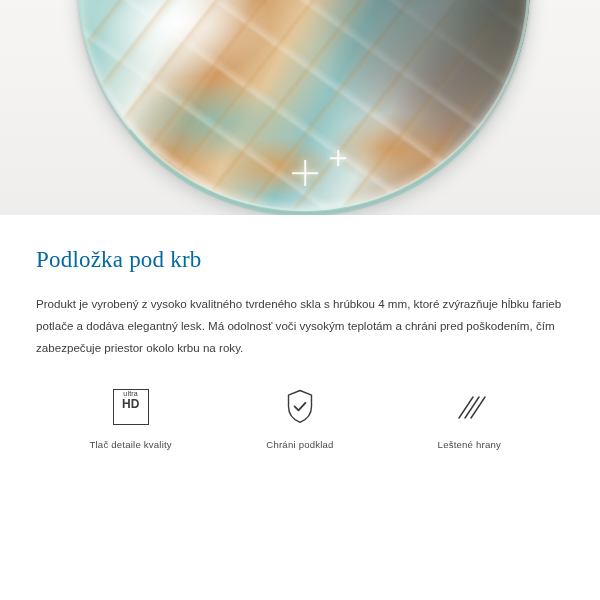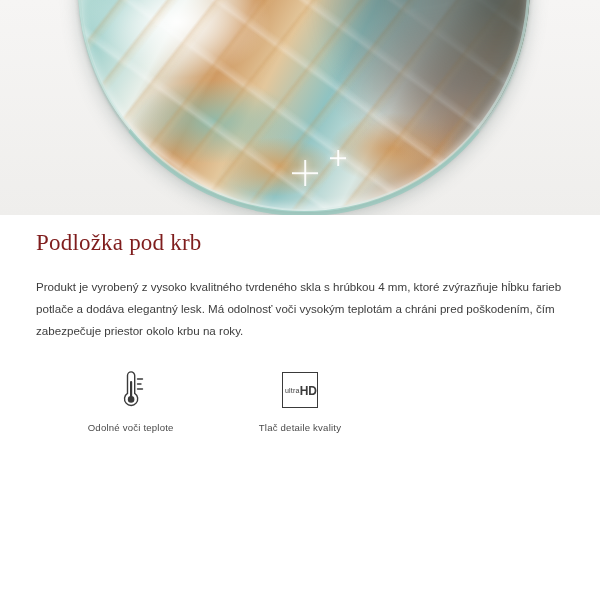--- a/index.html
+++ b/index.html
@@ -154,23 +154,23 @@
   .sparkle.s2::after { height: 16px; }
 
   
   .content {
     padding: 0 36px;
   }
   .headline {
     font-family: "Liberation Serif", serif;
     font-size: 23px;
     line-height: 30px;
-    color: #7f1d1d;
+    color: #0369a1;
     font-weight: 400;
-    margin: 13px 0 0 0;
+    margin: 30px 0 0 0;
     letter-spacing: 0.2px;
   }
   .headline .line2 {
     display: block;
   }
   .body-text {
     margin: 18px 0 0 0;
     font-size: 11.6px;
     line-height: 22px;
     color: #3d3d3d;
@@ -227,43 +227,49 @@
   <div class="content">
 
     <h1 class="headline">
       <span>Podložka pod krb</span>
     </h1>
 
     <p class="body-text">Produkt je vyrobený z vysoko kvalitného tvrdeného skla s hrúbkou 4 mm, ktoré zvýrazňuje hĺbku farieb potlače a dodáva elegantný lesk. Má odolnosť voči vysokým teplotám a chráni pred poškodením, čím zabezpečuje priestor okolo krbu na roky.</p>
 
     <div class="features">
 
+
       <div class="feature">
         <div class="feature-icon">
-          <svg width="34" height="42" viewBox="0 0 34 42" fill="none" stroke="#3a3a3a" stroke-width="1.4" stroke-linecap="round">
-            <path d="M13.5 6.5a3.6 3.6 0 0 1 7.2 0v17.8a6.6 6.6 0 1 1-7.2 0z"></path>
-            <circle cx="17.1" cy="30.4" r="3.3" fill="#3a3a3a" stroke="none"></circle>
-            <line x1="17.1" y1="13" x2="17.1" y2="28.5" stroke-width="2.2"></line>
-            <line x1="23.5" y1="10" x2="28.5" y2="10"></line>
-            <line x1="23.5" y1="15" x2="27" y2="15"></line>
-            <line x1="23.5" y1="20" x2="28.5" y2="20"></line>
-          </svg>
-        </div>
-        <div class="feature-label">Odolné voči teplote</div>
-      </div>
-
-      <div class="feature">
-        <div class="feature-icon">
-          <div style="width:34px;height:34px;border:1.4px solid #3a3a3a;display:flex;flex-direction:row;align-items:center;justify-content:flex-end;line-height:1;">
+          <div style="width:34px;height:34px;border:1.4px solid #3a3a3a;display:flex;flex-direction:column;align-items:center;justify-content:flex-start;line-height:1;">
             <span style="font-size:7px;letter-spacing:0.2px;color:#3a3a3a;">ultra</span>
             <span style="font-size:12px;font-weight:bold;color:#3a3a3a;margin-top:1px;">HD</span>
           </div>
         </div>
         <div class="feature-label">Tlač detaile kvality</div>
       </div>
 
-
-
+      <div class="feature">
+        <div class="feature-icon">
+          <svg width="34" height="40" viewBox="0 0 34 40" fill="none" stroke="#3a3a3a" stroke-width="1.4" stroke-linejoin="round" stroke-linecap="round">
+            <path d="M17 3.5 5.5 8.2v11.2c0 7.6 5 13.2 11.5 16 6.5-2.8 11.5-8.4 11.5-16V8.2z"></path>
+            <path d="M11.6 19.4l3.9 4 6.9-7.6" stroke-width="1.8"></path>
+          </svg>
+        </div>
+        <div class="feature-label">Chráni podklad</div>
+      </div>
+
+
+      <div class="feature">
+        <div class="feature-icon">
+          <svg width="36" height="34" viewBox="0 0 36 34" fill="none" stroke="#3a3a3a" stroke-width="1.5" stroke-linecap="round">
+            <line x1="8" y1="28" x2="22" y2="7"></line>
+            <line x1="14" y1="28" x2="28" y2="7"></line>
+            <line x1="20" y1="28" x2="34" y2="7"></line>
+          </svg>
+        </div>
+        <div class="feature-label">Leštené hrany</div>
+      </div>
 
 
     </div>
   </div>
 </div>
 
 </body></html>

